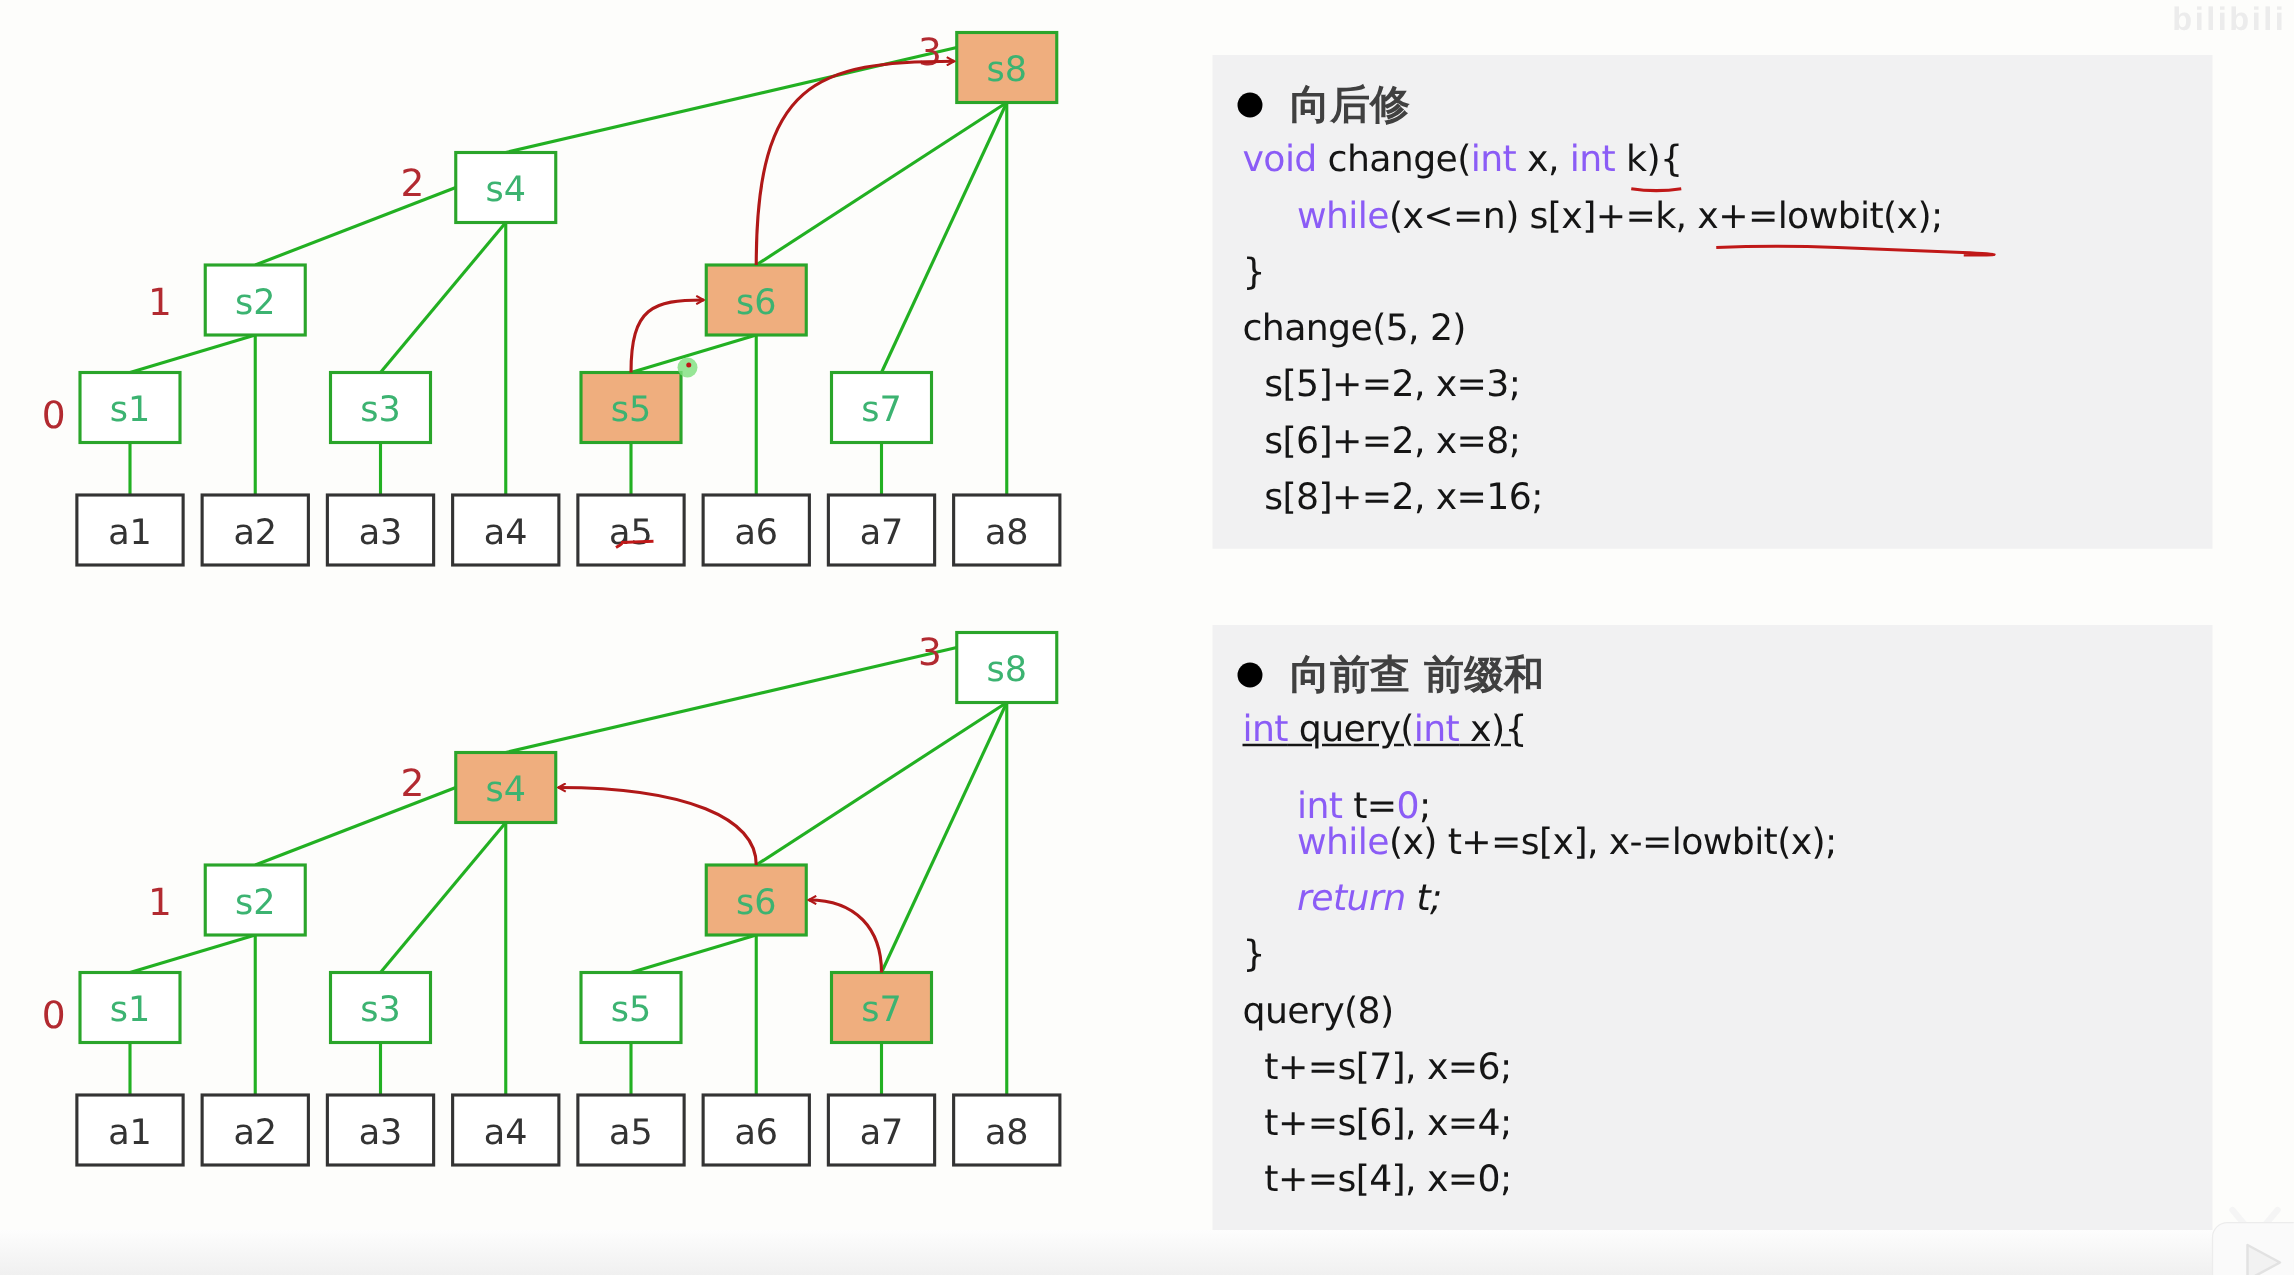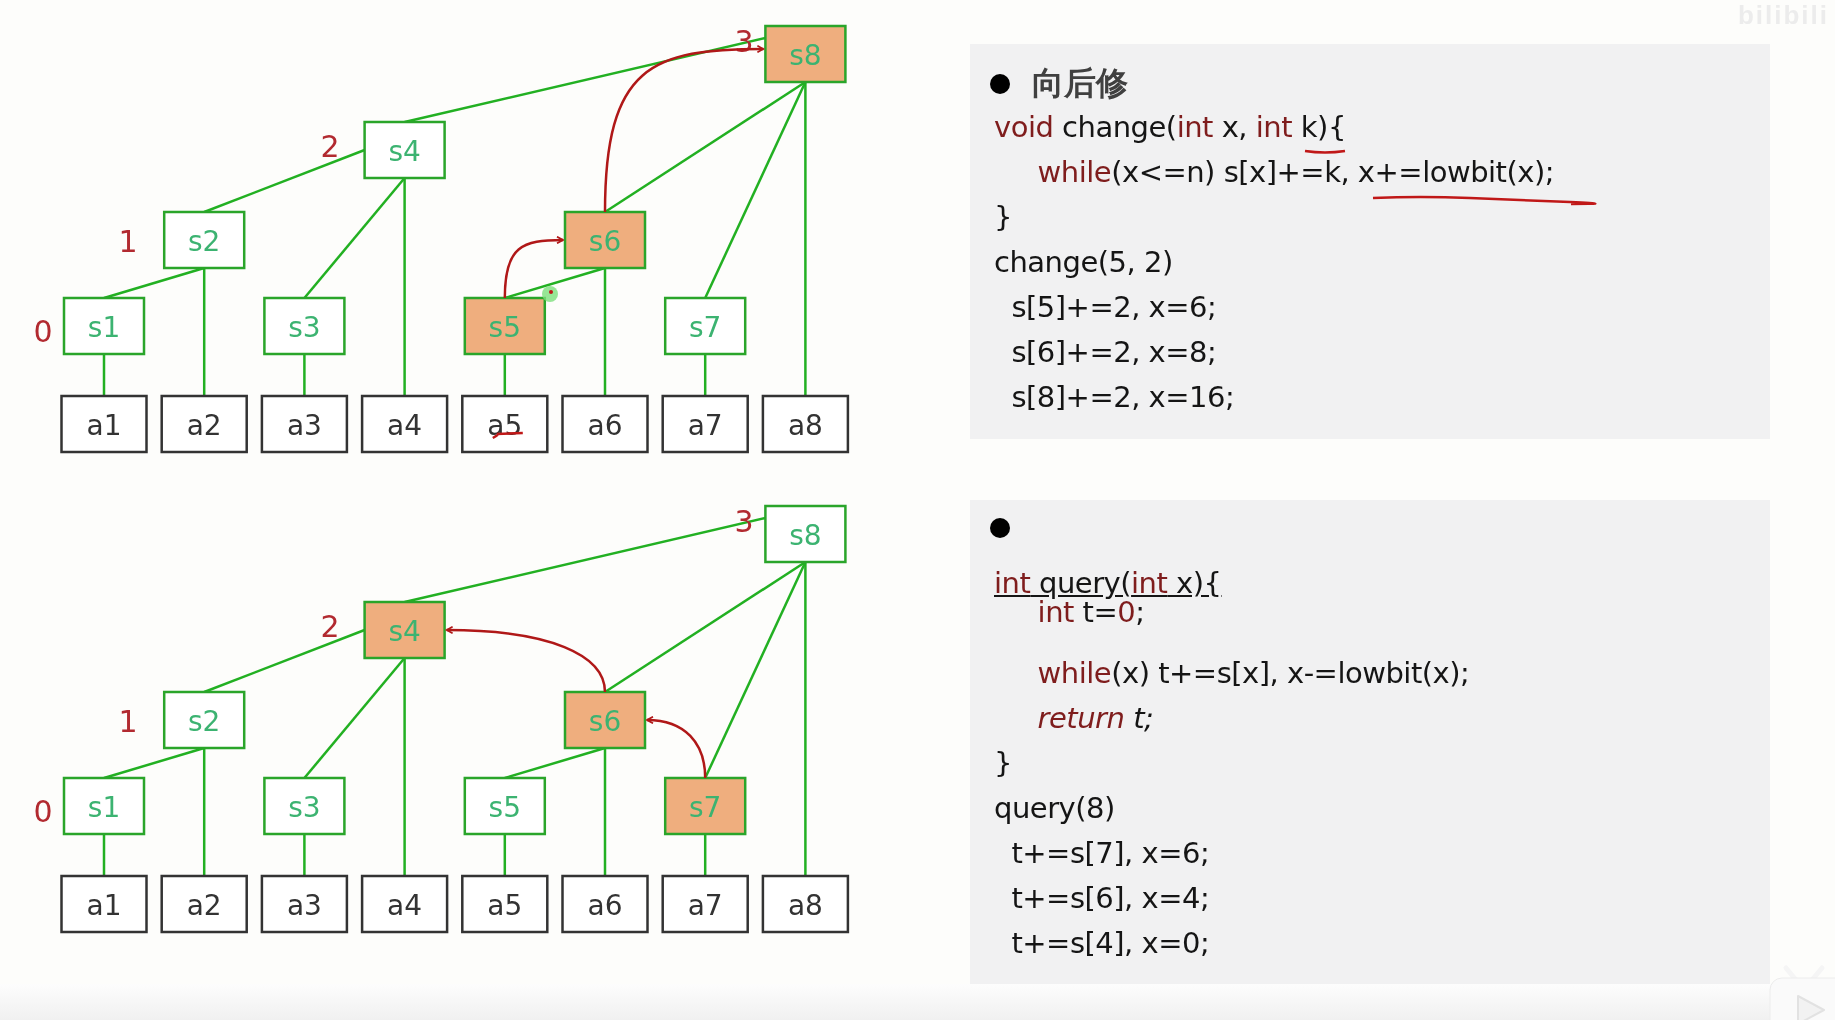--- a/index.html
+++ b/index.html
@@ -18,21 +18,21 @@
   .panel-heading {
     position: absolute; left: 20px; display: flex; align-items: center;
     font-family: "DejaVu Sans", sans-serif; font-weight: bold; font-size: 32px; color: #404040;
   }
   .bullet { width: 20px; height: 20px; border-radius: 50%; background: #000; margin-right: 22px; }
   .code-line {
     position: absolute; left: 24px; white-space: pre;
     font-family: "DejaVu Sans", sans-serif; font-size: 29px; color: #151515;
     letter-spacing: -0.5px;
   }
-  .kw { color: #7f1d1d; }
+  .kw { color: #8b5cf6; }
   .underline-mark { position: absolute; }
   #bottom-bar {
     position: absolute; left: 0; top: 984px; width: 1835px; height: 36px;
     background: linear-gradient(#fdfdfd, #f0f0f0);
   }
   #watermark {
     position: absolute; right: 6px; top: 0px; width: 230px; height: 28px;
     color: #ececec; font-weight: bold; font-size: 26px; text-align: right; letter-spacing: 2px;
   }
   #player-icon {
@@ -231,37 +231,38 @@
 <div class="panel" id="panel-top">
   <div class="panel-heading" style="top:18px;">
     <span class="bullet"></span>
     <span>向后修</span>
   </div>
   <div id="code-update">
       <div class="code-line" style="top: 66px;"><span class="kw">void</span><span> change(</span><span class="kw">int</span><span> x, </span><span class="kw">int</span><span> k){</span></div>
       <div class="code-line" style="top: 111px;"><span>     </span><span class="kw">while</span><span>(x&lt;=n) s[x]+=k, x+=lowbit(x);</span></div>
       <div class="code-line" style="top: 156px;"><span>}</span></div>
       <div class="code-line" style="top: 201px;"><span>change(5, 2)</span></div>
-      <div class="code-line" style="top: 246px;"><span>  s[5]+=2, x=6;</span></div>
+      <div class="code-line" style="top: 246px;"><span>  s[5]+=2, x=3;</span></div>
       <div class="code-line" style="top: 291px;"><span>  s[6]+=2, x=8;</span></div>
       <div class="code-line" style="top: 336px;"><span>  s[8]+=2, x=16;</span></div>
     </div>
   <svg class="underline-mark" style="left:0;top:0;" width="800" height="395">
     <path d="M 335 107 Q 355 110 375 107" stroke="#c01818" stroke-width="2.5" fill="none"></path>
     <path d="M 403 154 Q 450 152 500 154 T 600 158 T 601 160" stroke="#c01818" stroke-width="2.5" fill="none"></path>
   </svg>
 </div>
 
 <div class="panel" id="panel-bottom">
   <div class="panel-heading" style="top:18px;">
     <span class="bullet"></span>
+    <span>向前查 前缀和</span>
   </div>
   <div id="code-query">
       <div class="code-line" style="top: 66px; text-decoration: underline;"><span class="kw">int</span><span> query(</span><span class="kw">int</span><span> x){</span></div>
-      <div class="code-line" style="top: 95px;"><span>     </span><span class="kw">int</span><span> t=</span><span class="kw">0</span><span>;</span></div>
+      <div class="code-line" style="top: 127px;"><span>     </span><span class="kw">int</span><span> t=</span><span class="kw">0</span><span>;</span></div>
       <div class="code-line" style="top: 156px;"><span>     </span><span class="kw">while</span><span>(x) t+=s[x], x-=lowbit(x);</span></div>
       <div class="code-line" style="top: 201px; font-style: italic;"><span>     </span><span class="kw">return</span><span> t;</span></div>
       <div class="code-line" style="top: 246px;"><span>}</span></div>
       <div class="code-line" style="top: 291px;"><span>query(8)</span></div>
       <div class="code-line" style="top: 336px;"><span>  t+=s[7], x=6;</span></div>
       <div class="code-line" style="top: 381px;"><span>  t+=s[6], x=4;</span></div>
       <div class="code-line" style="top: 426px;"><span>  t+=s[4], x=0;</span></div>
     </div>
 </div>
 

